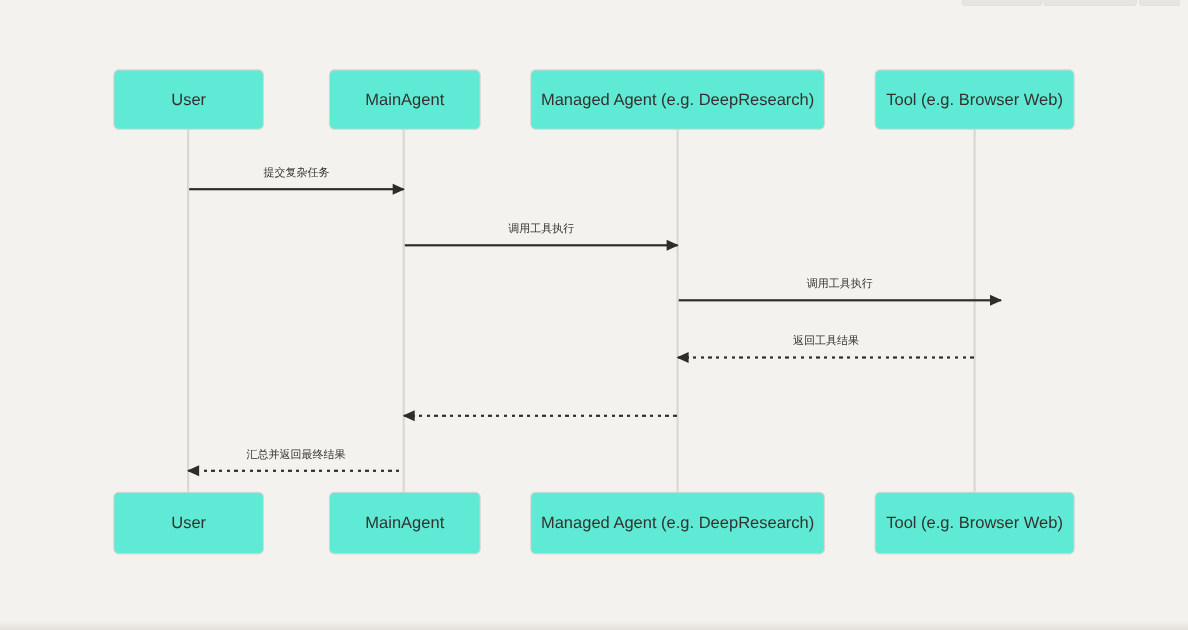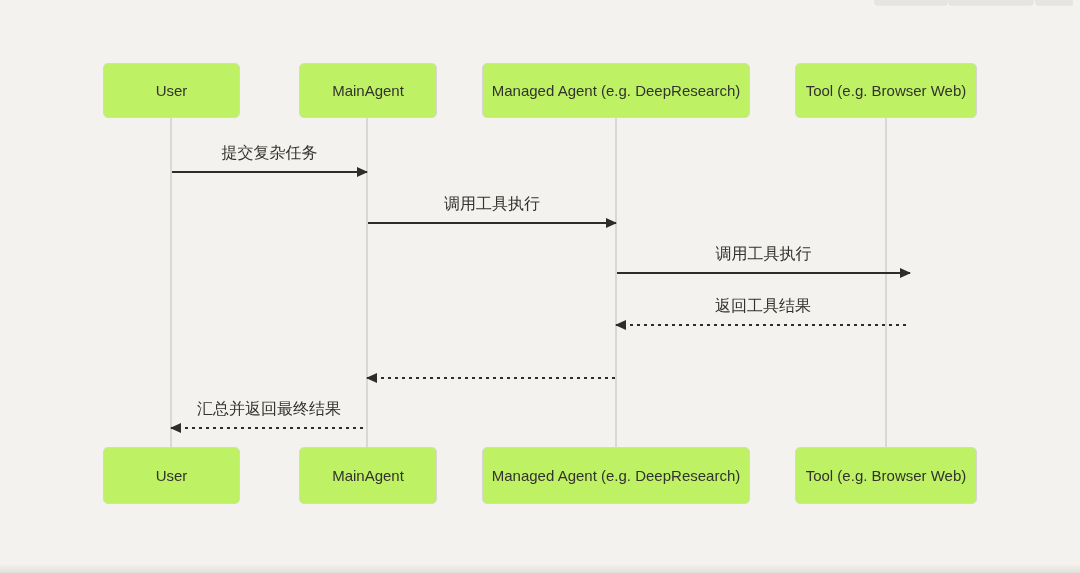--- a/index.html
+++ b/index.html
@@ -15,41 +15,41 @@
   
   .tb-seg {
     position: absolute; top: 0; height: 5px;
     background: #e7e5e1;
     border-radius: 0 0 3px 3px;
     box-shadow: 0 0 0 0.5px #dedbd6;
   }
 
   .actor-box {
     position: absolute;
-    background: #bef264;
+    background: #5eead4;
     border: 1px solid #d9d6d1;
     border-radius: 5px;
     box-sizing: border-box;
     display: flex; align-items: center; justify-content: center;
     font-size: 15px; color: #34322e;
     white-space: nowrap;
   }
 
   .lifeline {
     position: absolute;
     width: 2px; top: 117px; height: 330px;
     background: #dbd8d3;
   }
 
   .msg {
     position: absolute; height: 38px;
   }
   .msg-label {
     position: absolute; left: 0; right: 0; bottom: 9px;
-    text-align: center; font-size: 16px; color: #34322e;
+    text-align: center; font-size: 10px; color: #34322e;
     white-space: nowrap;
     margin-top: 40px;
   }
   .msg-line {
     position: absolute; left: 0; right: 0; bottom: 0;
     height: 2px; background: #2e2d2a;
   }
   .msg-line.dashed {
     background: repeating-linear-gradient(90deg, #2e2d2a 0 3px, rgba(0,0,0,0) 3px 7px);
   }
@@ -106,21 +106,21 @@
     <div class="msg-line"></div>
     <div class="arrowhead right"></div>
   </div>
 
   <div class="msg" style="left:617px; top:236px; width:293px;">
     <div class="msg-label">调用工具执行</div>
     <div class="msg-line"></div>
     <div class="arrowhead right"></div>
   </div>
 
-  <div class="msg" style="left:616px; top:288px; width:270px;padding-left:24px;">
+  <div class="msg" style="left:616px; top:288px; width:270px;">
     <div class="msg-label">返回工具结果</div>
     <div class="msg-line dashed"></div>
     <div class="arrowhead left"></div>
   </div>
 
   <div class="msg" style="left:367px; top:341px; width:249px;">
     <div class="msg-line dashed"></div>
     <div class="arrowhead left"></div>
   </div>
 

